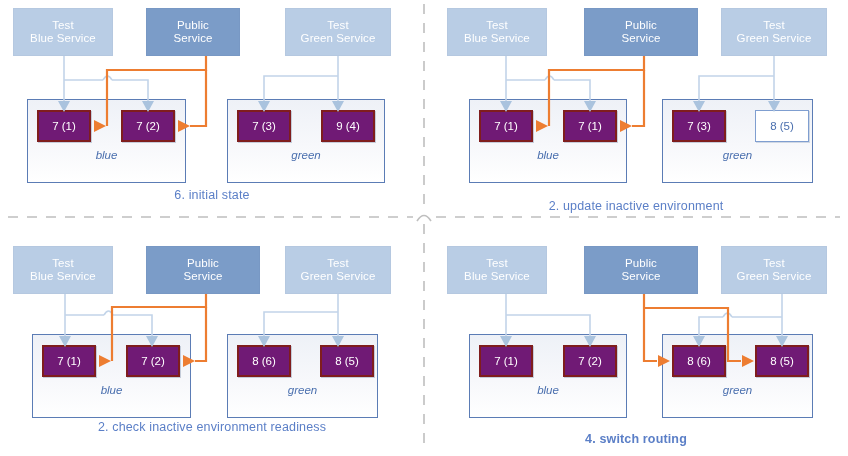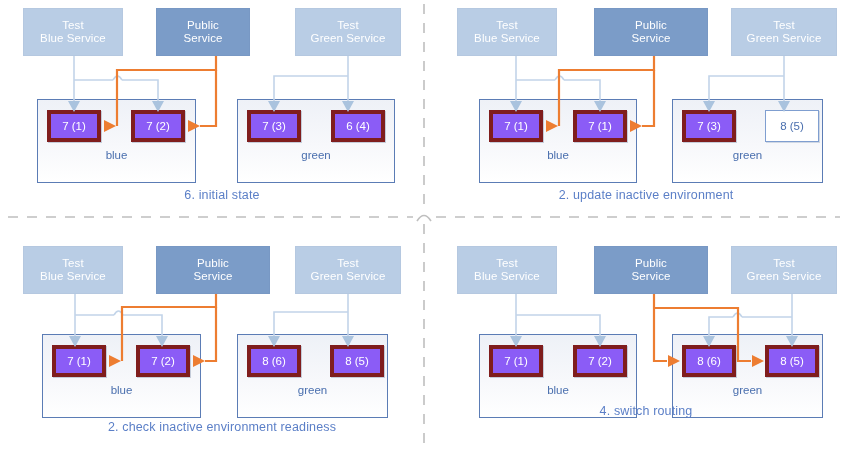--- a/index.html
+++ b/index.html
@@ -4,21 +4,21 @@
 <style>
   html,body{margin:0;padding:0;}
   body{
     width:848px;height:456px;
     background:#ffffff;
     font-family:"Liberation Sans", sans-serif;
     overflow:hidden;
     position:relative;
   }
   #stage{position:absolute;left:0;top:0;width:848px;height:456px;}
-  .panel{position:absolute;width:424px;height:228px;margin-left:10px;}
+  .panel{position:absolute;width:424px;height:228px;}
   .p1{left:0;top:0}
   .p2{left:424px;top:0}
   .p3{left:0;top:228px}
   .p4{left:424px;top:228px}
 
   
   .svc{
     position:absolute;
     box-sizing:border-box;
     display:flex;align-items:center;justify-content:center;
@@ -31,38 +31,39 @@
   }
   .svc.test{background:#b9cde5;}
   .svc.public{background:#7b9cc8;}
 
   
   .envbox{
     position:absolute;
     box-sizing:border-box;
     background:linear-gradient(180deg,#eef1f7 0%, #f7f8fb 55%, #ffffff 100%);
     border:1px solid #5b7cb5;
+    font-style:italic;
   }
   .envlabel{
     position:absolute;
     width:100%;
     text-align:center;
     color:#4a6fae;
     font-size:11.5px;
   }
 
   
   .inst{
     position:absolute;
     box-sizing:border-box;
     display:flex;align-items:center;justify-content:center;
-    background:#8b5cf6;
+    background:#701a75;
     color:#ffffff;
     font-size:11.5px;
-    border:4px solid #7f1d1d;
+    border:2px solid #7f1d1d;
     box-shadow:1px 1px 0 rgba(180,190,205,.75);
   }
   .inst.pending{
     background:#ffffff;
     color:#4a6fae;
     border:1px solid #7f9ed0;
     box-shadow:1px 1px 0 rgba(195,205,220,.75);
   }
 
   
@@ -103,21 +104,21 @@
     <div class="envbox" style="left:27px;top:99px;width:159px;height:84px;">
       <div class="envlabel" style="top:49px;">blue</div>
     </div>
     <div class="envbox" style="left:227px;top:99px;width:158px;height:84px;">
       <div class="envlabel" style="top:49px;">green</div>
     </div>
 
     <div class="inst" style="left:37px;top:110px;width:54px;height:32px;">7 (1)</div>
     <div class="inst" style="left:121px;top:110px;width:54px;height:32px;">7 (2)</div>
     <div class="inst" style="left:237px;top:110px;width:54px;height:32px;">7 (3)</div>
-    <div class="inst" style="left:321px;top:110px;width:54px;height:32px;">6 (4)</div>
+    <div class="inst" style="left:321px;top:110px;width:54px;height:32px;">9 (4)</div>
 
     <svg class="wires" viewBox="0 0 424 228">
 
       <path class="lb" d="M64,56 L64,101"></path>
       <path class="lb" d="M64,80 L103,80 M112,80 L148,80 L148,101"></path>
       <path class="lb" d="M103,80 q4.5,-8 9,0"></path>
       <polygon class="lbhead" points="58,101 70,101 64,112"></polygon>
       <polygon class="lbhead" points="142,101 154,101 148,112"></polygon>
 
       <path class="lb" d="M338,56 L338,101"></path>
@@ -166,21 +167,21 @@
       <path class="lb" d="M350,56 L350,101"></path>
       <path class="lb" d="M350,76 L275,76 L275,101"></path>
       <polygon class="lbhead" points="269,101 281,101 275,112"></polygon>
       <polygon class="lbhead" points="344,101 356,101 350,112"></polygon>
       <path class="or" d="M220,56 L220,70 L125,70 L125,126"></path>
       <path class="or" d="M220,70 L220,126 L208,126"></path>
       <polygon class="orhead" points="124,126 112,120 112,132"></polygon>
       <polygon class="orhead" points="208,126 196,120 196,132"></polygon>
     </svg>
 
-    <div class="caption" style="top:188px;">2. update inactive environment</div>
+    <div class="caption" style="top:199px;">2. update inactive environment</div>
   </div>
 
   <div class="panel p3">
     <div class="svc test" style="left:13px;top:18px;width:100px;height:48px;">
       <span><span>Test</span><br><span>Blue Service</span></span>
     </div>
     <div class="svc public" style="left:146px;top:18px;width:114px;height:48px;">
       <span><span>Public</span><br><span>Service</span></span>
     </div>
     <div class="svc test" style="left:285px;top:18px;width:106px;height:48px;">
@@ -250,21 +251,21 @@
       <path class="lb" d="M358,89 L308,89 M299,89 L275,89 L275,108"></path>
       <path class="lb" d="M299,89 q4.5,-8 9,0"></path>
       <polygon class="lbhead" points="269,108 281,108 275,119"></polygon>
       <polygon class="lbhead" points="352,108 364,108 358,119"></polygon>
       <path class="or" d="M220,66 L220,133 L233,133"></path>
       <path class="or" d="M220,80 L304,80 L304,133 L317,133"></path>
       <polygon class="orhead" points="234,133 222,127 222,139" transform="translate(12,0)"></polygon>
       <polygon class="orhead" points="318,133 306,127 306,139" transform="translate(12,0)"></polygon>
     </svg>
 
-    <div class="caption" style="top:176px;">4. switch routing</div>
+    <div class="caption" style="top:204px;font-weight:bold;">4. switch routing</div>
   </div>
 
   <svg class="dividers" viewBox="0 0 848 456">
     <path class="div" d="M8,217 L413,217" stroke-dasharray="10 9"></path>
     <path class="div" d="M436,217 L840,217" stroke-dasharray="10 9"></path>
     <path class="div" d="M424,4 L424,210" stroke-dasharray="10 9"></path>
     <path class="div" d="M424,224 L424,452" stroke-dasharray="10 9"></path>
     <path class="div" d="M417,221 q7,-11 14,0"></path>
   </svg>
 

